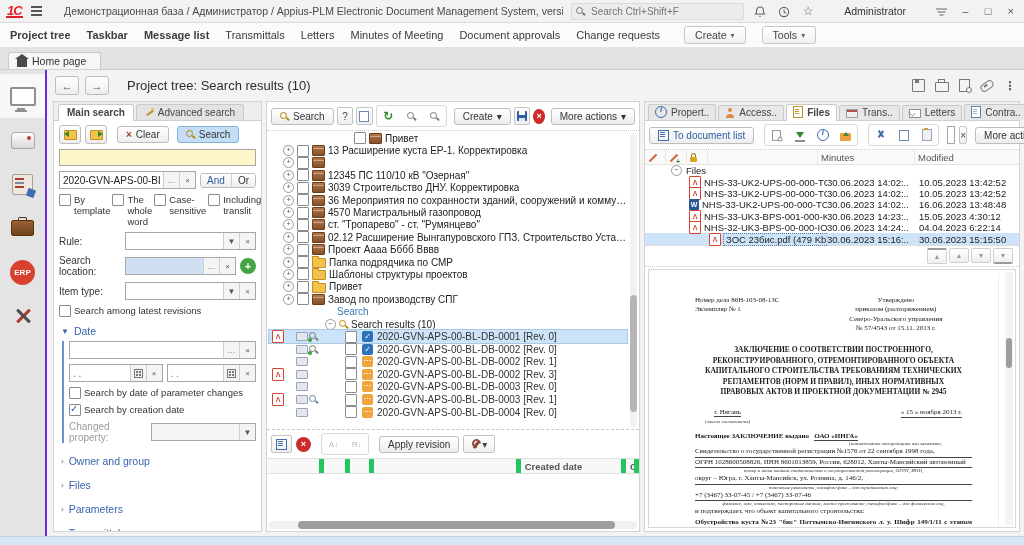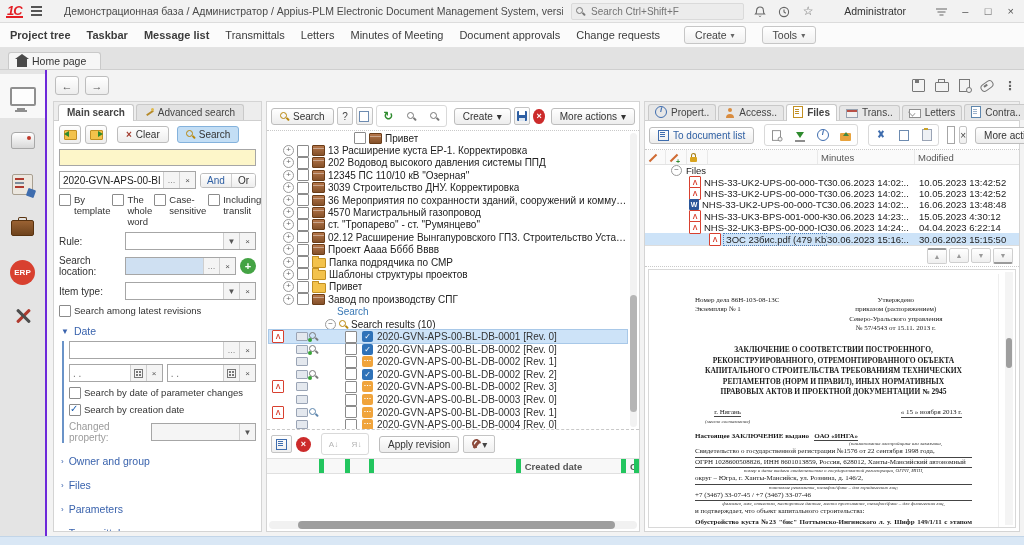--- a/index.html
+++ b/index.html
@@ -320,20 +320,21 @@
       <div class="strip-item">
           <span class="s-tools"></span>
         </div>
     </div>
 
     <div class="main">
 
       <div class="chead">
         <span class="navbtn">←</span>
         <span class="navbtn">→</span>
+        <span class="ptitle">Project tree: Search results (10)</span>
         <span class="chead-icons">
           <span class="hico">
               <span class="i-floppy"></span>
             </span>
           <span class="hico">
               <span class="i-printer"></span>
             </span>
           <span class="hico">
               <span class="i-docmag"></span>
             </span>
@@ -547,21 +548,20 @@
                 <div class="trow" style="padding-left: 14px;">
                   <span class="exp">+</span>
                   <span class="cb"></span>
                   <span class="i-project"></span>
                   <span class="tlabel">13 Расширение куста ЕР-1. Корректировка</span>
                 </div>
                 <div class="trow" style="padding-left: 14px;">
                   <span class="exp">+</span>
                   <span class="cb"></span>
                   <span class="i-project"></span>
-                  <span class="tlabel">202 Водовод высокого давления системы ППД</span>
                 </div>
                 <div class="trow" style="padding-left: 14px;">
                   <span class="exp">+</span>
                   <span class="cb"></span>
                   <span class="i-project"></span>
                   <span class="tlabel">12345 ПС 110/10 кВ "Озерная"</span>
                 </div>
                 <div class="trow" style="padding-left: 14px;">
                   <span class="exp">+</span>
                   <span class="cb"></span>
@@ -670,36 +670,20 @@
                   <span class="slot s24"></span>
                   <span class="slot s13">
                     <span class="i-card"></span>
                   </span>
                   <span class="slot s22"></span>
                   <span class="slot" style="margin-left: 14px;">
                     <span class="cb"></span>
                   </span>
                   <span class="st st-pending"></span>
                   <span class="rlabel">2020-GVN-APS-00-BL-DB-0002 [Rev. 1]</span>
-                </div>
-                <div class="rrow">
-                  <span class="slot s24"></span>
-                  <span class="slot s13">
-                    <span class="i-card"></span>
-                  </span>
-                  <span class="slot s22">
-                    <span class="mag green">
-                      <span class="dot"></span>
-                    </span>
-                  </span>
-                  <span class="slot" style="margin-left: 14px;">
-                    <span class="cb"></span>
-                  </span>
-                  <span class="st st-ok"></span>
-                  <span class="rlabel">2020-GVN-APS-00-BL-DB-0002 [Rev. 2]</span>
                 </div>
                 <div class="rrow">
                   <span class="slot s24">
                     <span class="i-pdf"></span>
                   </span>
                   <span class="slot s13">
                     <span class="i-card"></span>
                   </span>
                   <span class="slot s22"></span>
                   <span class="slot" style="margin-left: 14px;">

